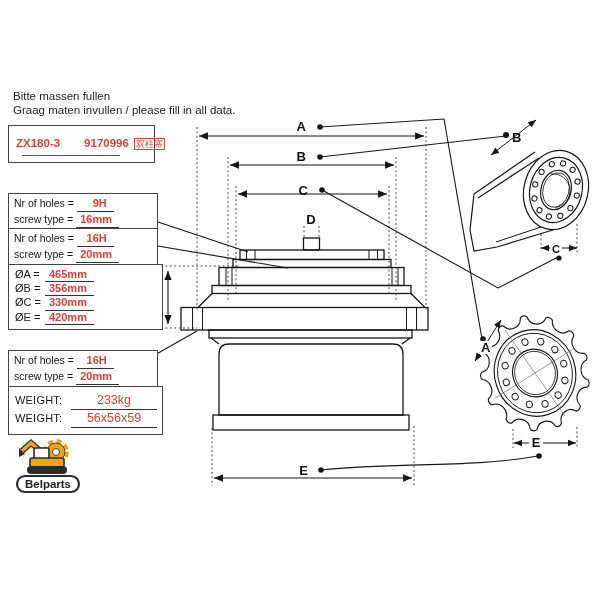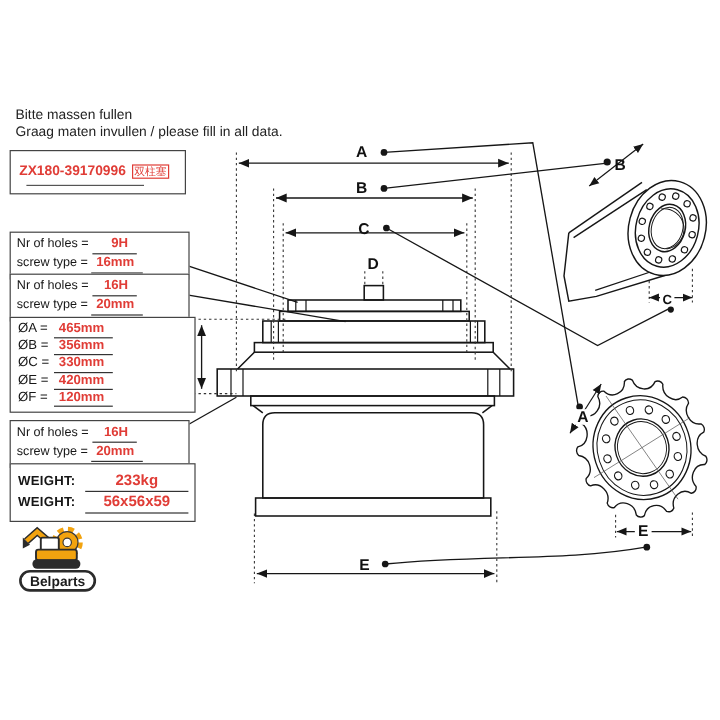--- a/index.html
+++ b/index.html
@@ -4,32 +4,32 @@
 <style>
   :root{ --red:#e03c36; --line:#161616; --yellow:#f2a30f; }
   html,body{margin:0;padding:0;background:#fff;}
   .stage{position:relative;width:600px;height:600px;background:#fff;overflow:hidden;
          font-family:"Liberation Sans",sans-serif;color:#161616;}
   .abs{position:absolute;}
   .hdr{left:13px;top:90px;font-size:11.5px;line-height:13.5px;color:#222;}
   .mbox{left:8px;top:125px;width:138px;border:1.6px solid #444;background:#fff;padding:4px 0 6px 7px;}
   .mtitle{font-size:14.5px;font-weight:bold;letter-spacing:.2px;color:#111;}
   .mline{margin-top:7px;font-size:11.5px;font-weight:bold;color:var(--red);white-space:nowrap;}
-  .mline .sp{margin-left:0;}
+  .mline .sp{margin-left:24px;}
   .cjk{font-size:9px;border:1px solid var(--red);padding:0 1px;margin-left:5px;font-weight:normal;}
   .mrule{margin:4px 0 0 6px;width:98px;border-bottom:1.6px solid #555;}
   .fbox{left:8px;width:138px;border:1.3px solid #444;background:#fff;padding:2px 5px 4px 5px;
         font-size:10.5px;line-height:15px;white-space:nowrap;}
   .val{color:var(--red);font-weight:bold;font-size:11px;border-bottom:1.2px solid #333;
        padding:0 7px 0 4px;display:inline-block;min-width:26px;text-align:right;}
   .dbox{left:8px;top:264px;width:142px;border:1.3px solid #444;background:#fff;padding:3px 5px 4px 6px;}
   .drow{font-size:11px;line-height:13.2px;white-space:nowrap;}
   .drow .dl{display:inline-block;width:30px;}
   .wbox{left:8px;top:386px;width:142px;border:1.6px solid #444;background:#fff;padding:5px 5px 6px 6px;}
-  .wrow{font-size:11px;font-weight:bold;line-height:17px;display:flex;align-items:baseline;white-space:nowrap;}
+  .wrow{font-size:11px;font-weight:normal;line-height:17px;display:flex;align-items:baseline;white-space:nowrap;}
   .wrow .wl{width:56px;letter-spacing:.2px;}
   .wrow .wv{flex:1;color:var(--red);font-size:12.5px;text-align:center;border-bottom:1.2px solid #333;}
   .logo{left:12px;top:434px;width:72px;height:60px;}
   svg text{font-family:"Liberation Sans",sans-serif;}
   .dimL{font-size:13px;font-weight:bold;fill:#111;}
   .dimS{font-size:11px;font-weight:bold;fill:#111;}
 </style>
 </head>
 <body>
 
@@ -190,21 +190,20 @@
   <div class="abs fbox" style="top:228px;">
     <div><span>Nr of holes =</span> <span class="val">16H</span></div>
     <div><span>screw type =</span> <span class="val">20mm</span></div>
   </div>
 
   <div class="abs dbox">
     <div class="drow"><span class="dl">ØA =</span><span class="val">465mm</span></div>
     <div class="drow"><span class="dl">ØB =</span><span class="val">356mm</span></div>
     <div class="drow"><span class="dl">ØC =</span><span class="val">330mm</span></div>
     <div class="drow"><span class="dl">ØE =</span><span class="val">420mm</span></div>
-    <div class="drow"><span class="dl">ØF =</span><span class="val">120mm</span></div>
   </div>
 
   <div class="abs fbox" style="top:350px;">
     <div><span>Nr of holes =</span> <span class="val">16H</span></div>
     <div><span>screw type =</span> <span class="val">20mm</span></div>
   </div>
 
   <div class="abs wbox">
     <div class="wrow">
       <span class="wl">WEIGHT:</span>

